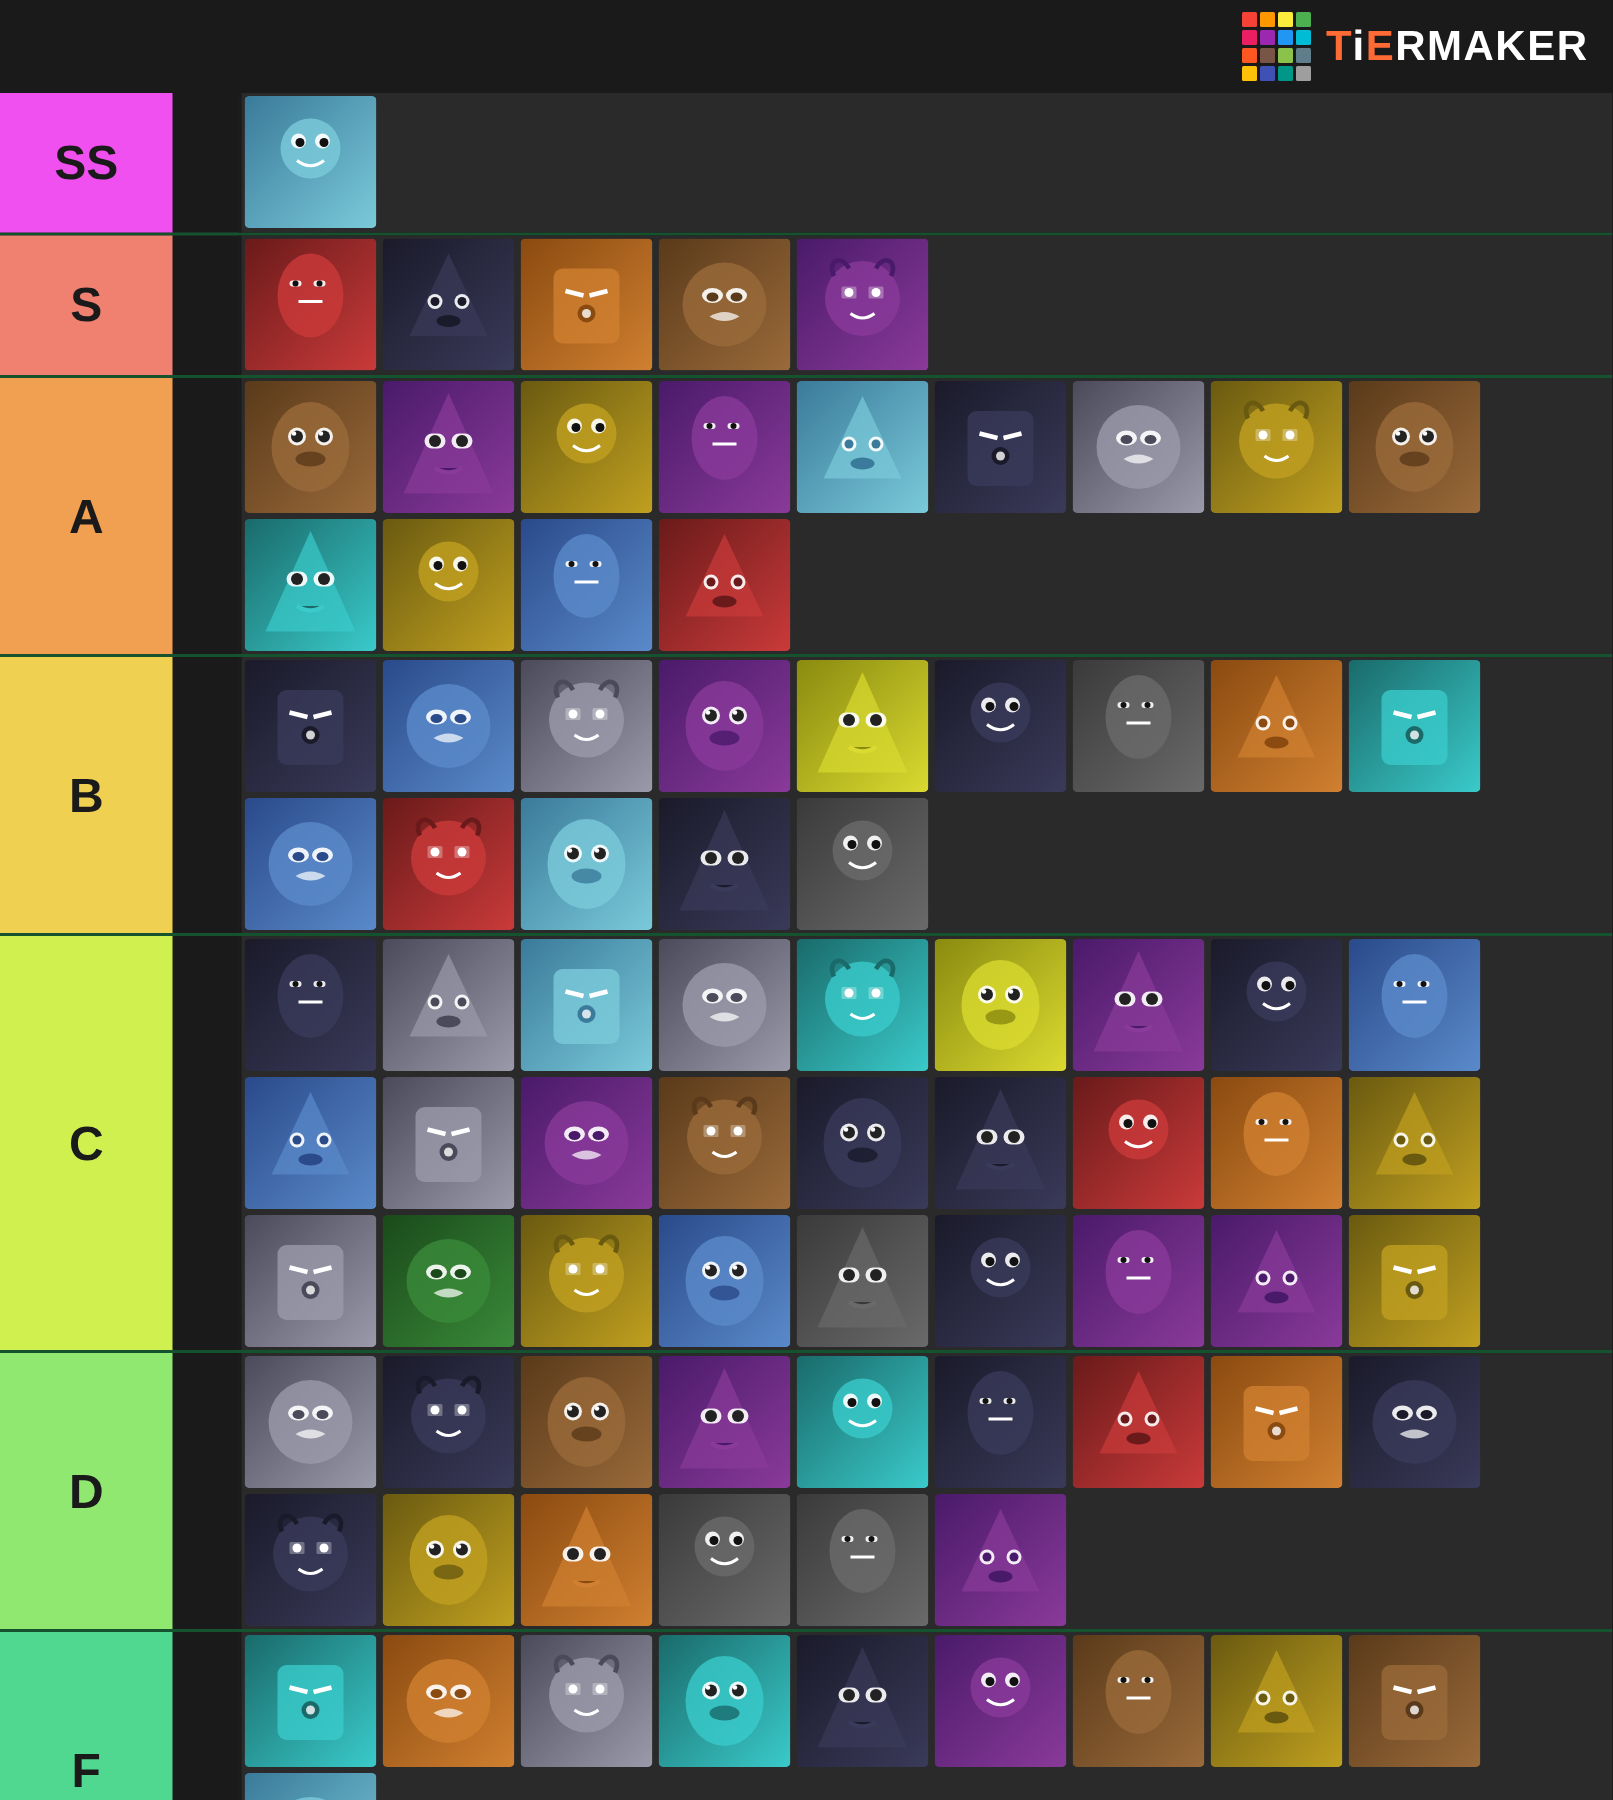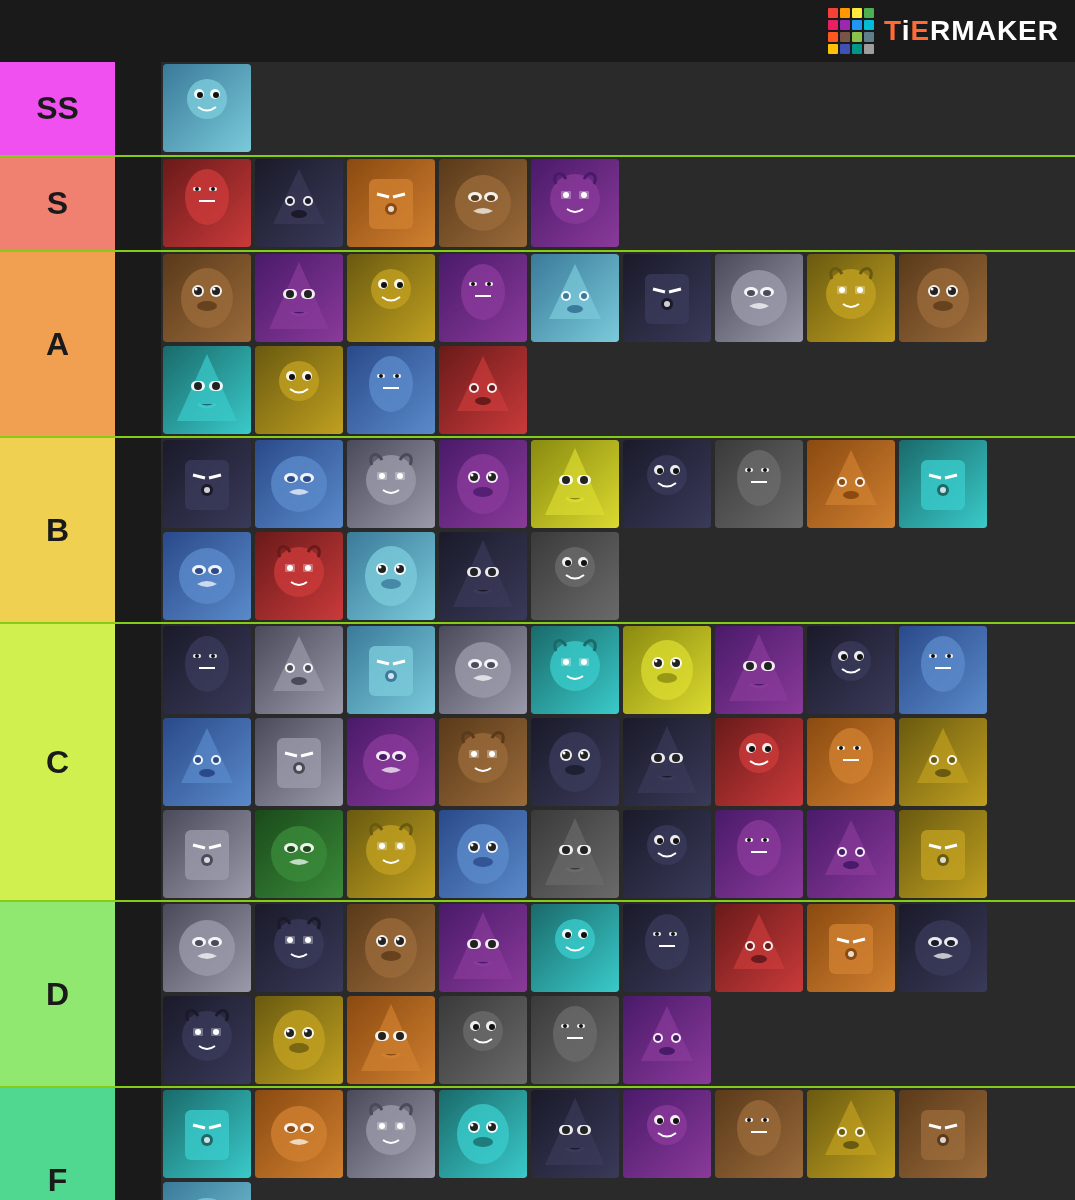--- a/index.html
+++ b/index.html
@@ -36,21 +36,21 @@
       font-size: 28px;
       font-weight: bold;
       color: white;
       letter-spacing: 1px;
     }
     .logo-text span {
       color: #ff6b35;
     }
     .tier-row {
       display: flex;
-      border-bottom: 2px solid #84cc16;
+      border-bottom: 2px solid #14532d;
       min-height: 95px;
       gap: 44px;
     }
     .tier-label {
       width: 115px;
       min-width: 115px;
       display: flex;
       align-items: center;
       justify-content: center;
       font-size: 32px;

